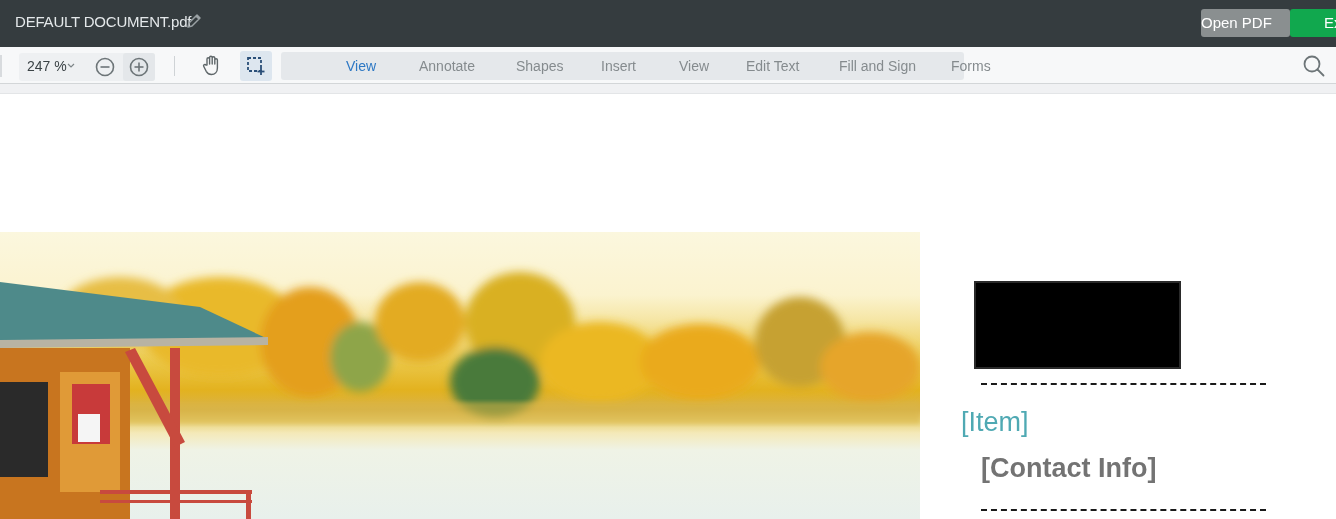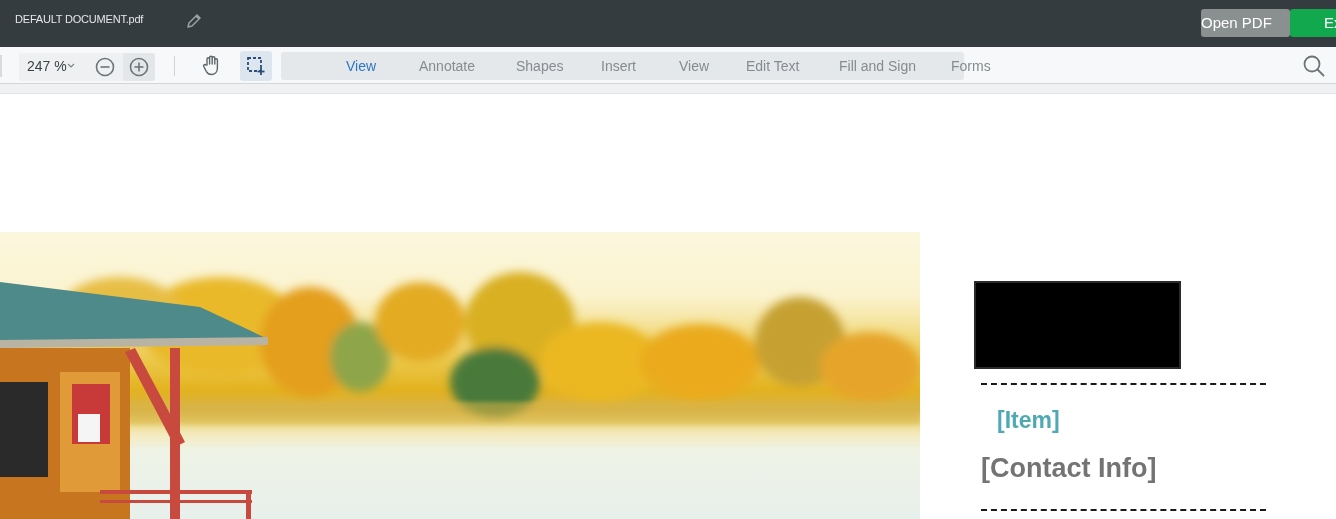--- a/index.html
+++ b/index.html
@@ -1,19 +1,19 @@
 <!DOCTYPE html>
 <html><head>
 <meta charset="utf-8">
 <style>
   * { box-sizing: border-box; margin: 0; padding: 0; }
   html, body { width: 1336px; height: 519px; overflow: hidden; background: #ffffff; font-family: "Liberation Sans", sans-serif; }
 
   .titlebar { position: absolute; left: 0; top: 0; width: 1336px; height: 47px; background: #353c3f; }
-  .doc-title { position: absolute; left: 15px; top: 13px; color: #e4e8ea; font-size: 11px; letter-spacing: -0.2px; }
+  .doc-title { position: absolute; left: 15px; top: 13px; color: #e4e8ea; font-size: 15px; letter-spacing: -0.2px; }
   .edit-icon { position: absolute; left: 185px; top: 13px; width: 17px; height: 17px; }
   .open-pdf { position: absolute; left: 1185px; top: 9px; width: 89px; height: 28px; background: #8a8f90; color: #ffffff; border-radius: 3px; font-size: 15px; line-height: 28px; text-align: left; margin-left: 16px; }
   .export-btn { position: absolute; left: 1290px; top: 9px; width: 60px; height: 28px; background: #11a84e; color: #ffffff; border-radius: 3px; font-size: 15px; line-height: 28px; padding-left: 34px; overflow: hidden; white-space: nowrap; }
 
   .toolbar { position: absolute; left: 0; top: 47px; width: 1336px; height: 37px; background: #f7f8f9; border-bottom: 1px solid #d3d6d8; }
   .tb-left-edge { position: absolute; left: 0; top: 8px; width: 2px; height: 22px; background: #d8dbde; }
   .zoom-group { position: absolute; left: 19px; top: 6px; width: 136px; height: 28px; background: #eef0f2; border-radius: 3px; }
   .zoom-value { position: absolute; left: 8px; top: 5px; font-size: 14px; color: #3b4346; }
   .zoom-chevron { position: absolute; left: 48px; top: 10px; width: 8px; height: 6px; }
   .zoom-out { position: absolute; left: 75px; top: 3px; width: 22px; height: 22px; }
@@ -34,21 +34,21 @@
 
   .page { position: absolute; left: 0; top: 94px; width: 1336px; height: 425px; background: #ffffff; overflow: hidden; }
 
   .photo { position: absolute; left: 0; top: 138px; width: 920px; height: 287px; overflow: hidden;
     background: linear-gradient(to bottom, #fbf7de 0%, #fbf3cf 22%, #f6e7a8 30%, #ebc84a 45%, #e3b21f 55%, #d8b34a 62%, #e8d279 66%, #f4e9b8 70%, #eff3e6 76%, #e8f0ec 100%); }
 
   .redacted { position: absolute; left: 974px; top: 187px; width: 207px; height: 88px; background: #000000; border: 2px solid #2a2a2a; }
   .dash-line { position: absolute; left: 981px; width: 285px; height: 0; border-top: 2px dashed #1a1a1a; }
   .dash-1 { top: 289px; }
   .dash-2 { top: 415px; }
-  .item-text { position: absolute; left: 997px; top: 313px; font-size: 23px; color: #4fa9b3; font-weight: bold; }
+  .item-text { position: absolute; left: 961px; top: 313px; font-size: 27px; color: #4fa9b3; font-weight: normal; }
   .contact-text { position: absolute; left: 981px; top: 359px; font-size: 27px; color: #737373; font-weight: bold; }
 </style>
 </head>
 <body>
 
 <div class="titlebar">
   <span class="doc-title">DEFAULT DOCUMENT.pdf</span>
   <svg class="edit-icon" viewBox="0 0 17 17">
     <path d="M3 14 L4 10 L12 2 L15 5 L7 13 Z M11 3 L14 6" fill="none" stroke="#9aa1a4" stroke-width="1.5" stroke-linejoin="round"></path>
   </svg>

